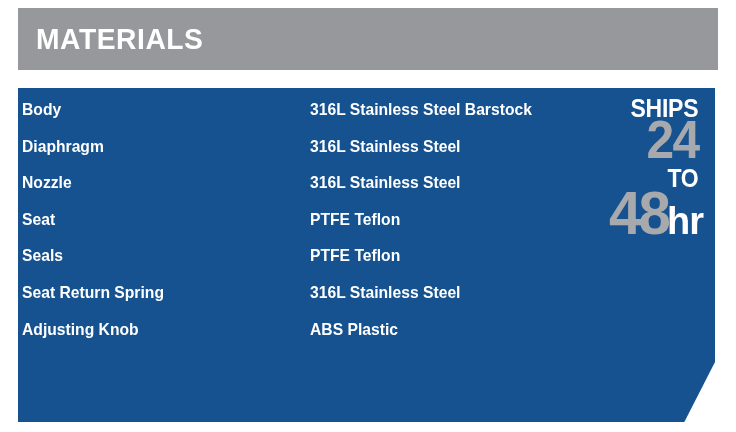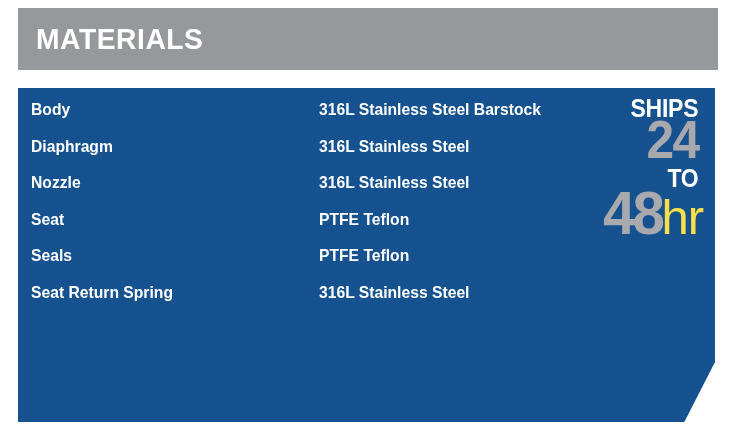--- a/index.html
+++ b/index.html
@@ -60,21 +60,21 @@
     left: 0;
     top: 0;
     width: 100%;
     padding-top: 3px;
   }
 
   .mat-row {
     display: flex;
     align-items: center;
     height: 36.6px;
-    padding-left: 13px;
+    padding-left: 4px;
     box-sizing: border-box;
   }
 
   .mat-part,
   .mat-value {
     color: #ffffff;
     font-family: "Liberation Sans", sans-serif;
     font-weight: bold;
     font-size: 16.5px;
     line-height: 1;
@@ -156,24 +156,24 @@
   .badge-48 {
     color: #a7a9ac;
     font-family: "Liberation Sans", sans-serif;
     font-weight: bold;
     font-size: 62px;
     letter-spacing: -3px;
     transform: scaleX(0.94);
     display: inline-block;
   }
   .badge-hr {
-    color: #fde047;
-    font-family: "Liberation Sans", sans-serif;
-    font-weight: normal;
-    font-size: 49px;
+    color: #ffffff;
+    font-family: "Liberation Sans", sans-serif;
+    font-weight: bold;
+    font-size: 38px;
     letter-spacing: -1px;
     margin-left: -3px;
     display: inline-block;
   }
 </style>
 </head>
 <body>
 
 <div id="page">
 
@@ -210,20 +210,24 @@
         <div class="mat-part">Seals</div>
         <div class="mat-value">PTFE Teflon</div>
       </div>
 
 
       <div class="mat-row">
         <div class="mat-part">Seat Return Spring</div>
         <div class="mat-value">316L Stainless Steel</div>
       </div>
 
+      <div class="mat-row">
+        <div class="mat-part">Adjusting Knob</div>
+        <div class="mat-value">ABS Plastic</div>
+      </div>
 
     </div>
 
     <div class="ships-badge">
       <div class="badge-ships">SHIPS</div>
       <div class="badge-24">24</div>
       <div class="badge-to">TO</div>
       <div class="badge-48hr"><span class="badge-48">48</span><span class="badge-hr">hr</span></div>
     </div>
 

